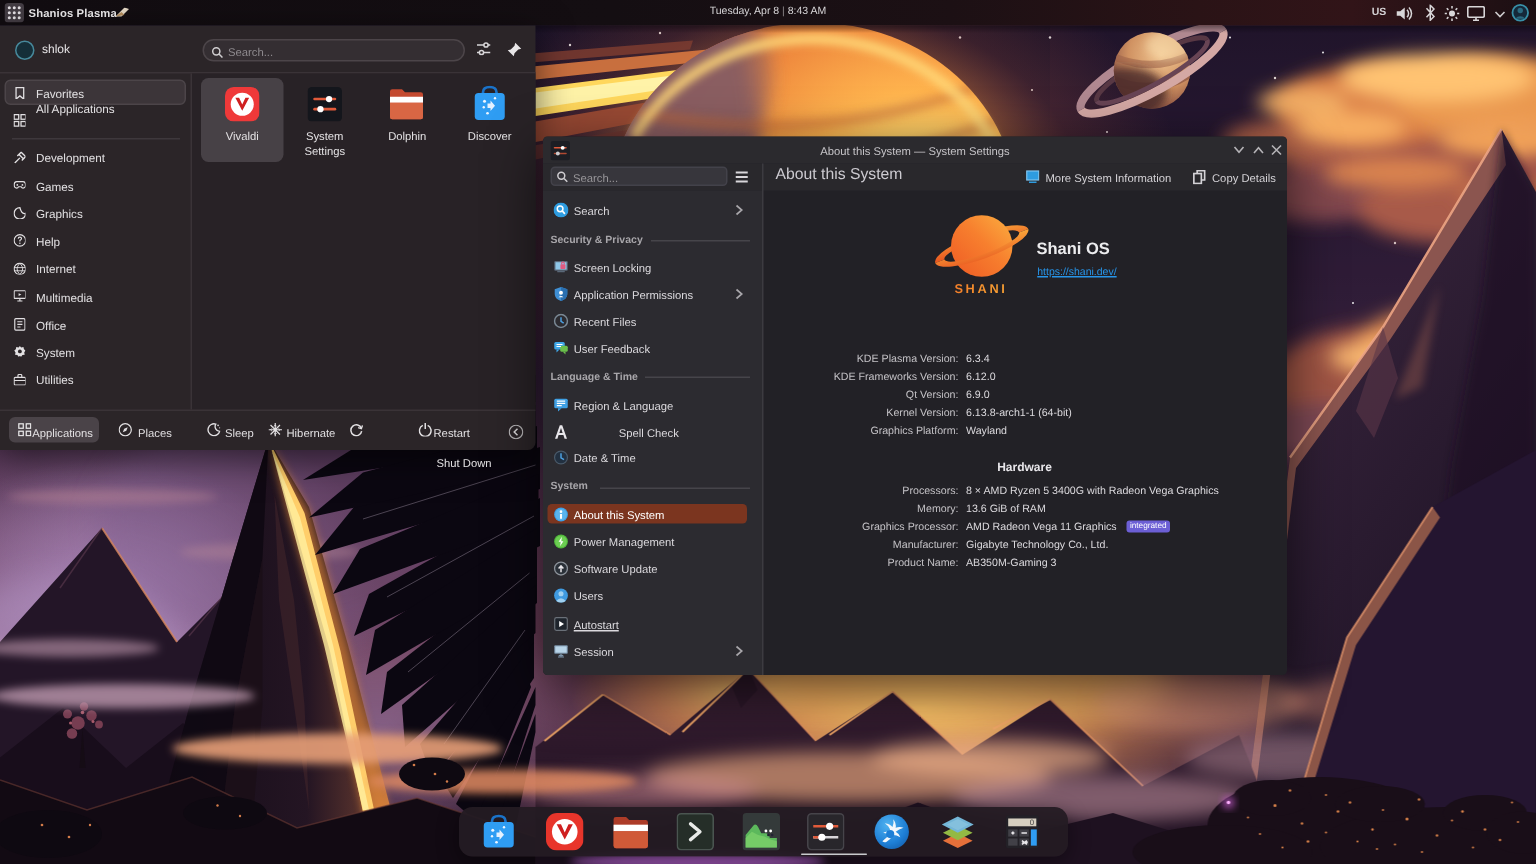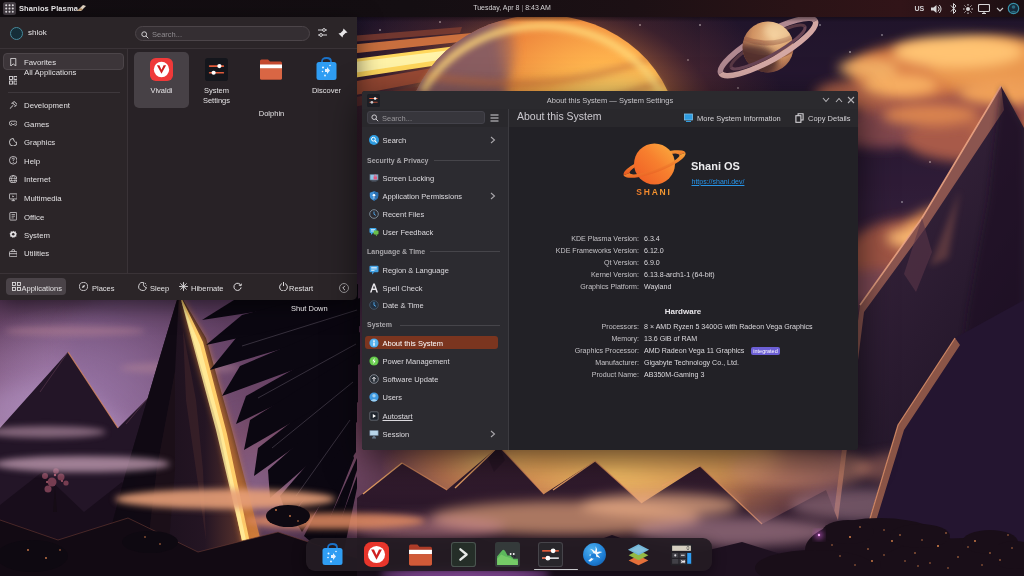--- a/index.html
+++ b/index.html
@@ -514,21 +514,21 @@
   <rect x="4" y="14.5" width="16" height="1.8" rx="0.9" fill="#e05a3a"></rect>
   <circle cx="9" cy="15.4" r="2.2" fill="#fff"></circle>
 </svg>
 <div class="abs" style="left:189px;top:86px;width:55px;text-align:center;font-size:7.5px;color:#e4e2e4;line-height:9.5px;">System<br>Settings</div>
 
 <svg class="abs" style="left:259px;top:58px" width="24" height="23" viewBox="0 0 24 23">
   <path d="M1 3 Q1 1.5 2.5 1.5 H9 L11 3.5 H21.5 Q23 3.5 23 5 V20 Q23 21.5 21.5 21.5 H2.5 Q1 21.5 1 20 Z" fill="#c44a30"></path>
   <rect x="1" y="6.5" width="22" height="4" fill="#fff"></rect>
   <path d="M1 10.5 H23 V20 Q23 21.5 21.5 21.5 H2.5 Q1 21.5 1 20 Z" fill="#d96644"></path>
 </svg>
-<div class="abs" style="left:244px;top:86px;width:55px;text-align:center;font-size:7.5px;color:#e4e2e4;margin-top:23px;">Dolphin</div>
+<div class="abs" style="left:244px;top:86px;width:55px;text-align:center;font-size:7.5px;color:#e4e2e4;">Dolphin</div>
 
 <svg class="abs" style="left:315px;top:57px" width="23" height="24" viewBox="0 0 23 24">
   <path d="M7 6 V4.5 Q7 1 11.5 1 Q16 1 16 4.5 V6" fill="none" stroke="#1a72c8" stroke-width="1.8"></path>
   <rect x="1.5" y="5" width="20" height="18" rx="2.5" fill="#2f9df3"></rect>
   <g fill="#eef6ff">
     <path d="M12 10 L15 13.5 L12 17 L12 15 L10 15 L10 12 L12 12 Z" opacity="0.95"></path>
     <circle cx="8" cy="10.5" r="1"></circle>
     <circle cx="7.5" cy="14.5" r="0.8"></circle>
     <circle cx="10" cy="18.5" r="0.9"></circle>
     <circle cx="15" cy="8.5" r="0.8"></circle>
@@ -677,21 +677,21 @@
   <div class="sline" style="left:68px;top:160px;width:70px;"></div>
   <svg class="sico" style="top:173.8px" viewBox="0 0 10 10">
         <rect x="0.5" y="0.8" width="9" height="6.4" rx="1" fill="#3fa0e4"></rect>
         <path d="M3 7.2 L3 9.4 L5.4 7.2 Z" fill="#3fa0e4"></path>
         <path d="M2.2 2.4 H7.8 M2.2 3.9 H7.8 M2.2 5.4 H5.5" stroke="#fff" stroke-width="0.75"></path>
       </svg>
   <div class="srow" style="top:174.8px;">Region &amp; Language</div>
   <svg class="sico" style="top:191.7px" viewBox="0 0 10 10">
         <path d="M1 9.5 L4.2 0.5 H5.8 L9 9.5 H7.4 L6.6 7 H3.4 L2.6 9.5 Z M3.9 5.6 H6.1 L5 2.4 Z" fill="#e8e6ea"></path>
       </svg>
-  <div class="srow" style="top:192.7px;">Spell Check</div>
+  <div class="srow" style="top:192.7px;margin-left:30px;">Spell Check</div>
   <svg class="sico" style="top:209.4px" viewBox="0 0 10 10">
         <circle cx="5" cy="5" r="4.3" fill="#223040" stroke="#4a5a6a" stroke-width="0.8"></circle>
         <path d="M5 2.2 V5.2 L7 6.4" stroke="#4da0e0" stroke-width="1" fill="none"></path>
       </svg>
   <div class="srow" style="top:210.4px;">Date &amp; Time</div>
 
   <div class="shead" style="top:230.4px;">System</div>
   <div class="sline" style="left:38px;top:234px;width:100px;"></div>
   <div class="abs" style="left:3px;top:244.6px;width:133px;height:13.2px;background:#7b351f;border-radius:3px;"></div>
   <svg class="sico" style="top:246.8px" viewBox="0 0 10 10">

